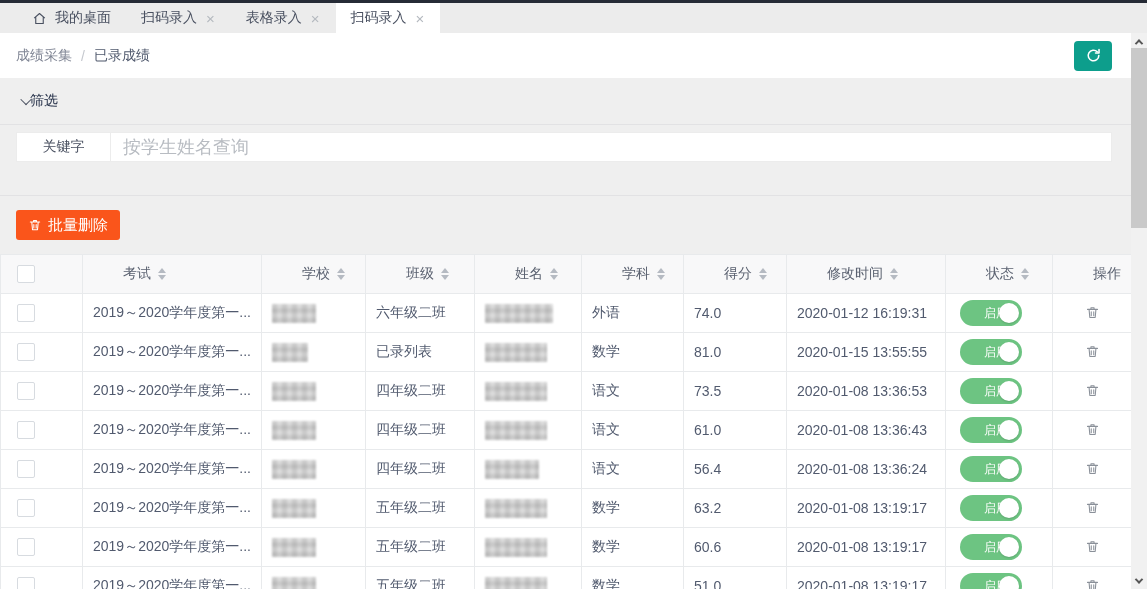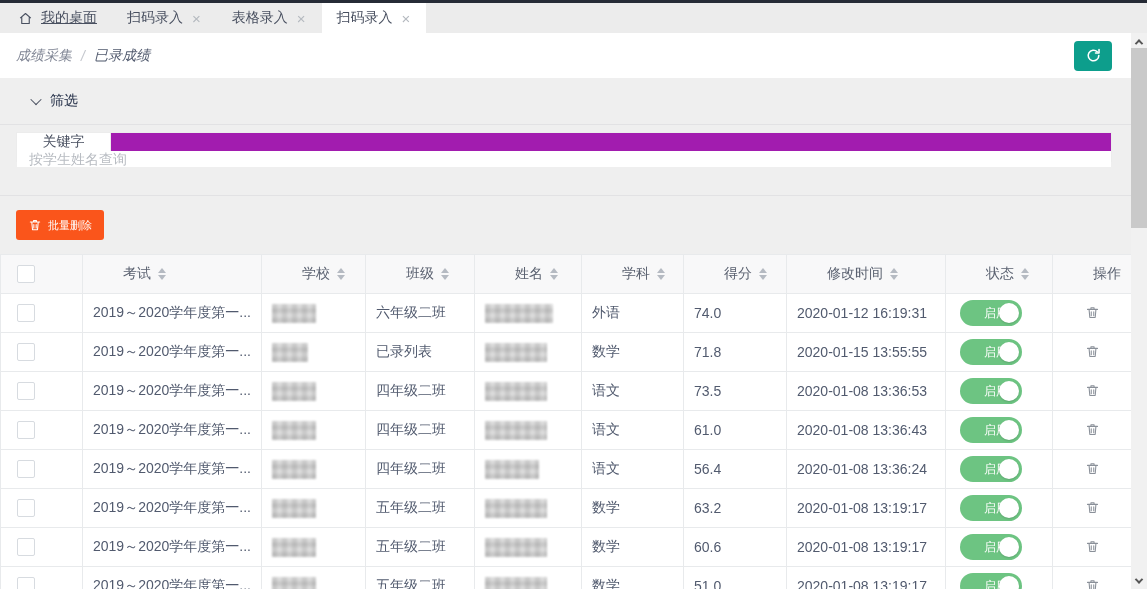--- a/index.html
+++ b/index.html
@@ -9,49 +9,49 @@
   }
   *{margin:0;padding:0;box-sizing:border-box;}
   html,body{width:1147px;height:589px;overflow:hidden;}
   body{font-family:"Liberation Sans","DejaVu Sans",sans-serif;font-size:14px;color:var(--txt);background:#fff;}
   .app{position:relative;width:1147px;height:589px;overflow:hidden;background:#fff;}
 
   
   .top-strip{height:3px;background:var(--strip);width:100%;}
   .tabbar{height:30px;background:var(--tabbg);display:flex;align-items:stretch;}
   .tab{display:flex;align-items:center;gap:8px;padding:0 15px;font-size:14px;color:#495060;cursor:pointer;white-space:nowrap;}
-  .tab.first{padding-left:18px;text-decoration:underline;}
+  .tab.first{padding-left:32px;}
   .tab.active{background:#fff;}
   .tab-close{color:#b4b9bf;font-size:15px;line-height:1;padding:0 1px;}
   .tab-home svg{display:block;}
 
   
   .main{width:1131px;}
 
   .crumb-row{height:45px;background:#fff;display:flex;align-items:center;justify-content:space-between;padding:0 19px 0 16px;}
-  .breadcrumb{display:flex;align-items:center;font-size:14px;font-style:italic;}
+  .breadcrumb{display:flex;align-items:center;font-size:14px;}
   .crumb-parent{color:var(--txt-light);cursor:pointer;}
   .crumb-sep{color:#c5c8ce;margin:0 9px;}
   .crumb-current{color:#515a6e;}
   .refresh-btn{width:38px;height:30px;background:var(--teal);border:none;border-radius:4px;display:flex;align-items:center;justify-content:center;cursor:pointer;}
 
   
   .filter-block{background:var(--panel);}
-  .filter-head{height:47px;display:flex;align-items:center;gap:10px;padding-left:32px;border-bottom:1px solid var(--line);color:#17233d;cursor:pointer;}
+  .filter-head{height:47px;display:flex;align-items:center;padding-left:22px;border-bottom:1px solid var(--line);color:#17233d;cursor:pointer;}
   .chev{width:8px;height:8px;border-left:1.5px solid #495060;border-top:1.5px solid #495060;transform:rotate(225deg) translate(1px,1px);display:inline-block;}
   .filter-body{height:70px;padding:7px 19px 0 16px;}
-  .kw-group{display:flex;height:30px;background:#a21caf;border:1px solid #ececec;flex-direction:column;}
+  .kw-group{display:flex;height:30px;background:#0369a1;border:1px solid #ececec;}
   .kw-label{width:94px;display:flex;align-items:center;justify-content:center;color:#495060;border-right:1px solid #ececec;background:#fff;font-size:14px;}
-  .kw-input{flex:1;border:none;outline:none;height:100%;padding:0 12px;font-size:14px;color:var(--txt);font-family:inherit;background:#fff;}
+  .kw-input{flex:1;border:none;outline:none;height:100%;padding:0 12px;font-size:18px;color:var(--txt);font-family:inherit;background:#fff;}
   .kw-input::placeholder{color:var(--placeholder);}
   .filter-foot-line{border-bottom:1px solid var(--line);}
 
   
   .toolbar{height:58px;background:var(--panel);display:flex;align-items:center;padding-left:16px;}
-  .batch-delete{height:30px;padding:0 12px;background:var(--orange);color:#fff;border:none;border-radius:3px;display:flex;align-items:center;gap:6px;font-size:11px;cursor:pointer;font-family:inherit;}
+  .batch-delete{height:30px;padding:0 12px;background:var(--orange);color:#fff;border:none;border-radius:3px;display:flex;align-items:center;gap:6px;font-size:15px;cursor:pointer;font-family:inherit;}
   .batch-delete svg{display:block;}
 
   
   table{border-collapse:collapse;table-layout:fixed;width:1131px;background:#fff;}
   th,td{border:1px solid var(--tline);height:39px;padding:0 10px;text-align:left;font-weight:normal;font-size:14px;color:var(--txt);overflow:hidden;white-space:nowrap;}
   thead th{background:#f8f8f9;color:#5a6170;padding-left:40px;}
   .c-check{padding-left:16px;}
   .cb{width:18px;height:18px;border:1px solid #d7dbe0;border-radius:2px;background:#fff;display:inline-block;vertical-align:middle;cursor:pointer;}
   .sort{display:inline-flex;flex-direction:column;margin-left:7px;vertical-align:middle;cursor:pointer;}
   .sort i{width:0;height:0;border:4px solid transparent;display:block;}
@@ -222,21 +222,21 @@
                       <path d="M4 7h16M9.5 7V4.5h5V7M6.5 7l1.2 13h8.6L17.5 7M10 11v6M14 11v6" fill="none" stroke="#8a9099" stroke-width="1.7" stroke-linecap="round" stroke-linejoin="round"></path>
                     </svg></span></button></td>
             </tr>
             <tr>
               <td class="c-check"><span class="cb"></span></td>
               <td><span>2019～2020学年度第一...</span></td>
               <td><span class="blur b-school"></span></td>
               <td><span>已录列表</span></td>
               <td><span class="blur b-name"></span></td>
               <td><span>数学</span></td>
-              <td><span>71.8</span></td>
+              <td><span>81.0</span></td>
               <td><span>2020-01-15 13:55:55</span></td>
               <td class="c-status"><span class="switch">
                   <span class="sw-label">启用</span>
                   <span class="knob"></span>
                 </span></td>
               <td class="c-op"><button class="trash-btn"><span><svg width="15" height="15" viewBox="0 0 24 24">
                       <path d="M4 7h16M9.5 7V4.5h5V7M6.5 7l1.2 13h8.6L17.5 7M10 11v6M14 11v6" fill="none" stroke="#8a9099" stroke-width="1.7" stroke-linecap="round" stroke-linejoin="round"></path>
                     </svg></span></button></td>
             </tr>
             <tr>

